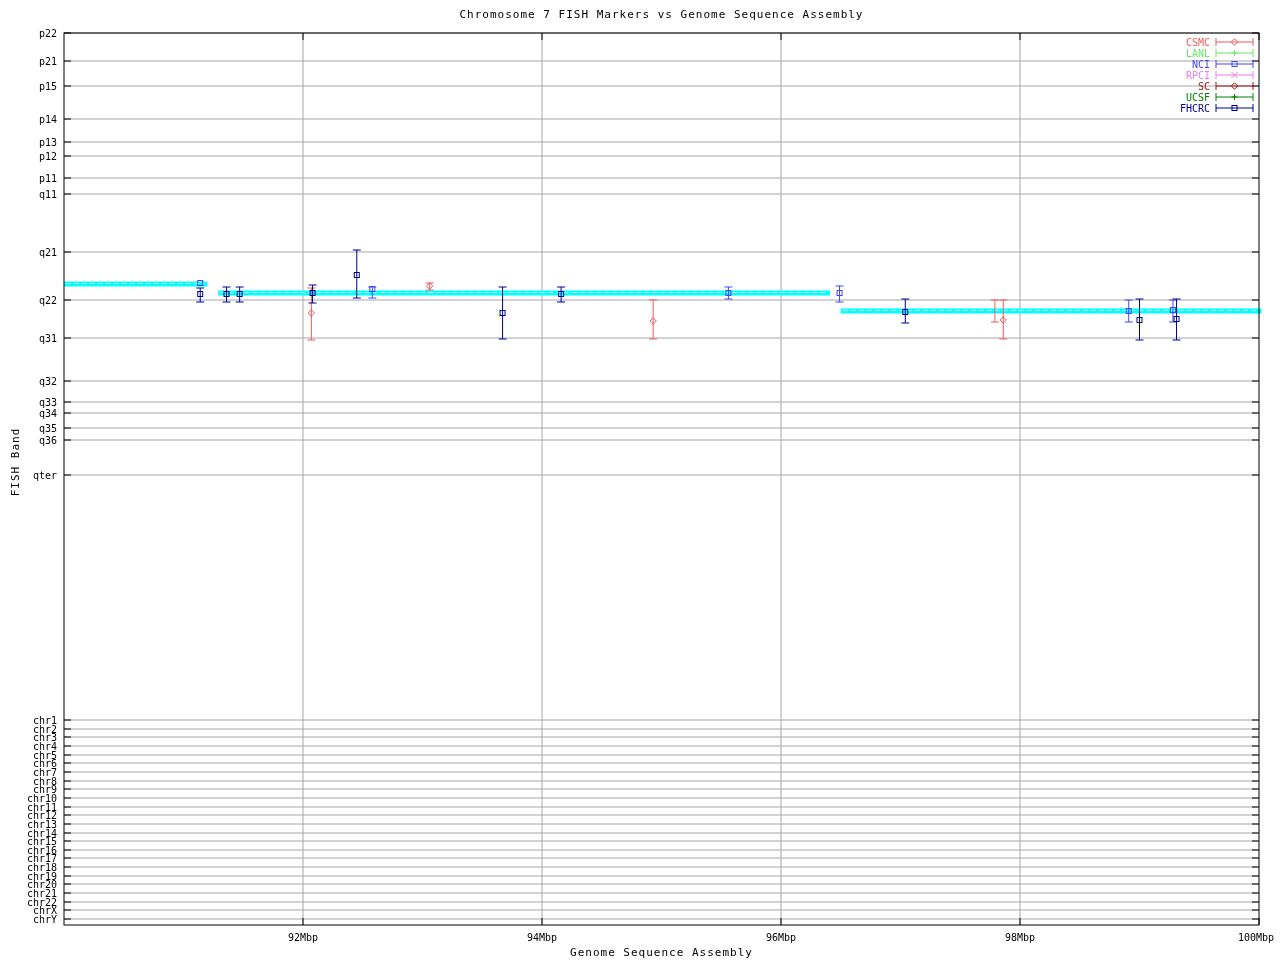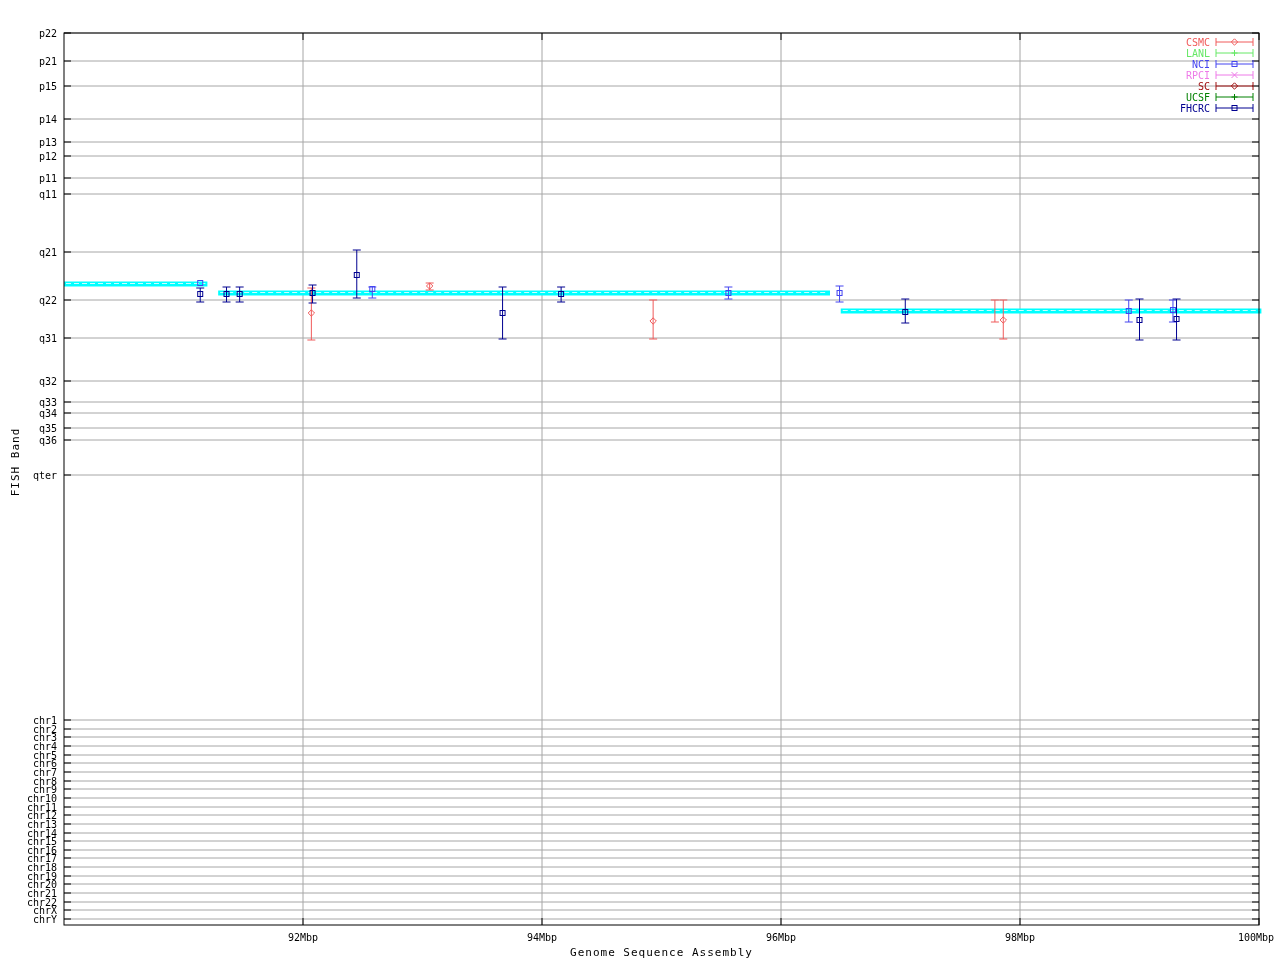--- a/index.html
+++ b/index.html
@@ -11,20 +11,21 @@
           font-size:11px;letter-spacing:1px;white-space:nowrap;}
   .ylabel{position:absolute;left:9px;top:462px;font-size:11px;letter-spacing:1px;
           white-space:nowrap;transform:rotate(-90deg) translateX(-50%);transform-origin:0 0;}
   svg{position:absolute;left:0;top:0;}
   text{font-family:"DejaVu Sans Mono",monospace;}
 </style>
 </head>
 <body>
 
 <div class="page">
+  <div class="title">Chromosome 7 FISH Markers vs Genome Sequence Assembly</div>
   <div class="ylabel">FISH Band</div>
   <div class="xlabel">Genome Sequence Assembly</div>
   <svg id="plot" width="1280" height="960">
       <line x1="64" y1="33" x2="1259" y2="33" stroke="#a6a6a6" stroke-width="1"></line>
       <line x1="64" y1="61" x2="1259" y2="61" stroke="#a6a6a6" stroke-width="1"></line>
       <line x1="64" y1="86" x2="1259" y2="86" stroke="#a6a6a6" stroke-width="1"></line>
       <line x1="64" y1="119" x2="1259" y2="119" stroke="#a6a6a6" stroke-width="1"></line>
       <line x1="64" y1="142" x2="1259" y2="142" stroke="#a6a6a6" stroke-width="1"></line>
       <line x1="64" y1="156" x2="1259" y2="156" stroke="#a6a6a6" stroke-width="1"></line>
       <line x1="64" y1="178" x2="1259" y2="178" stroke="#a6a6a6" stroke-width="1"></line>

